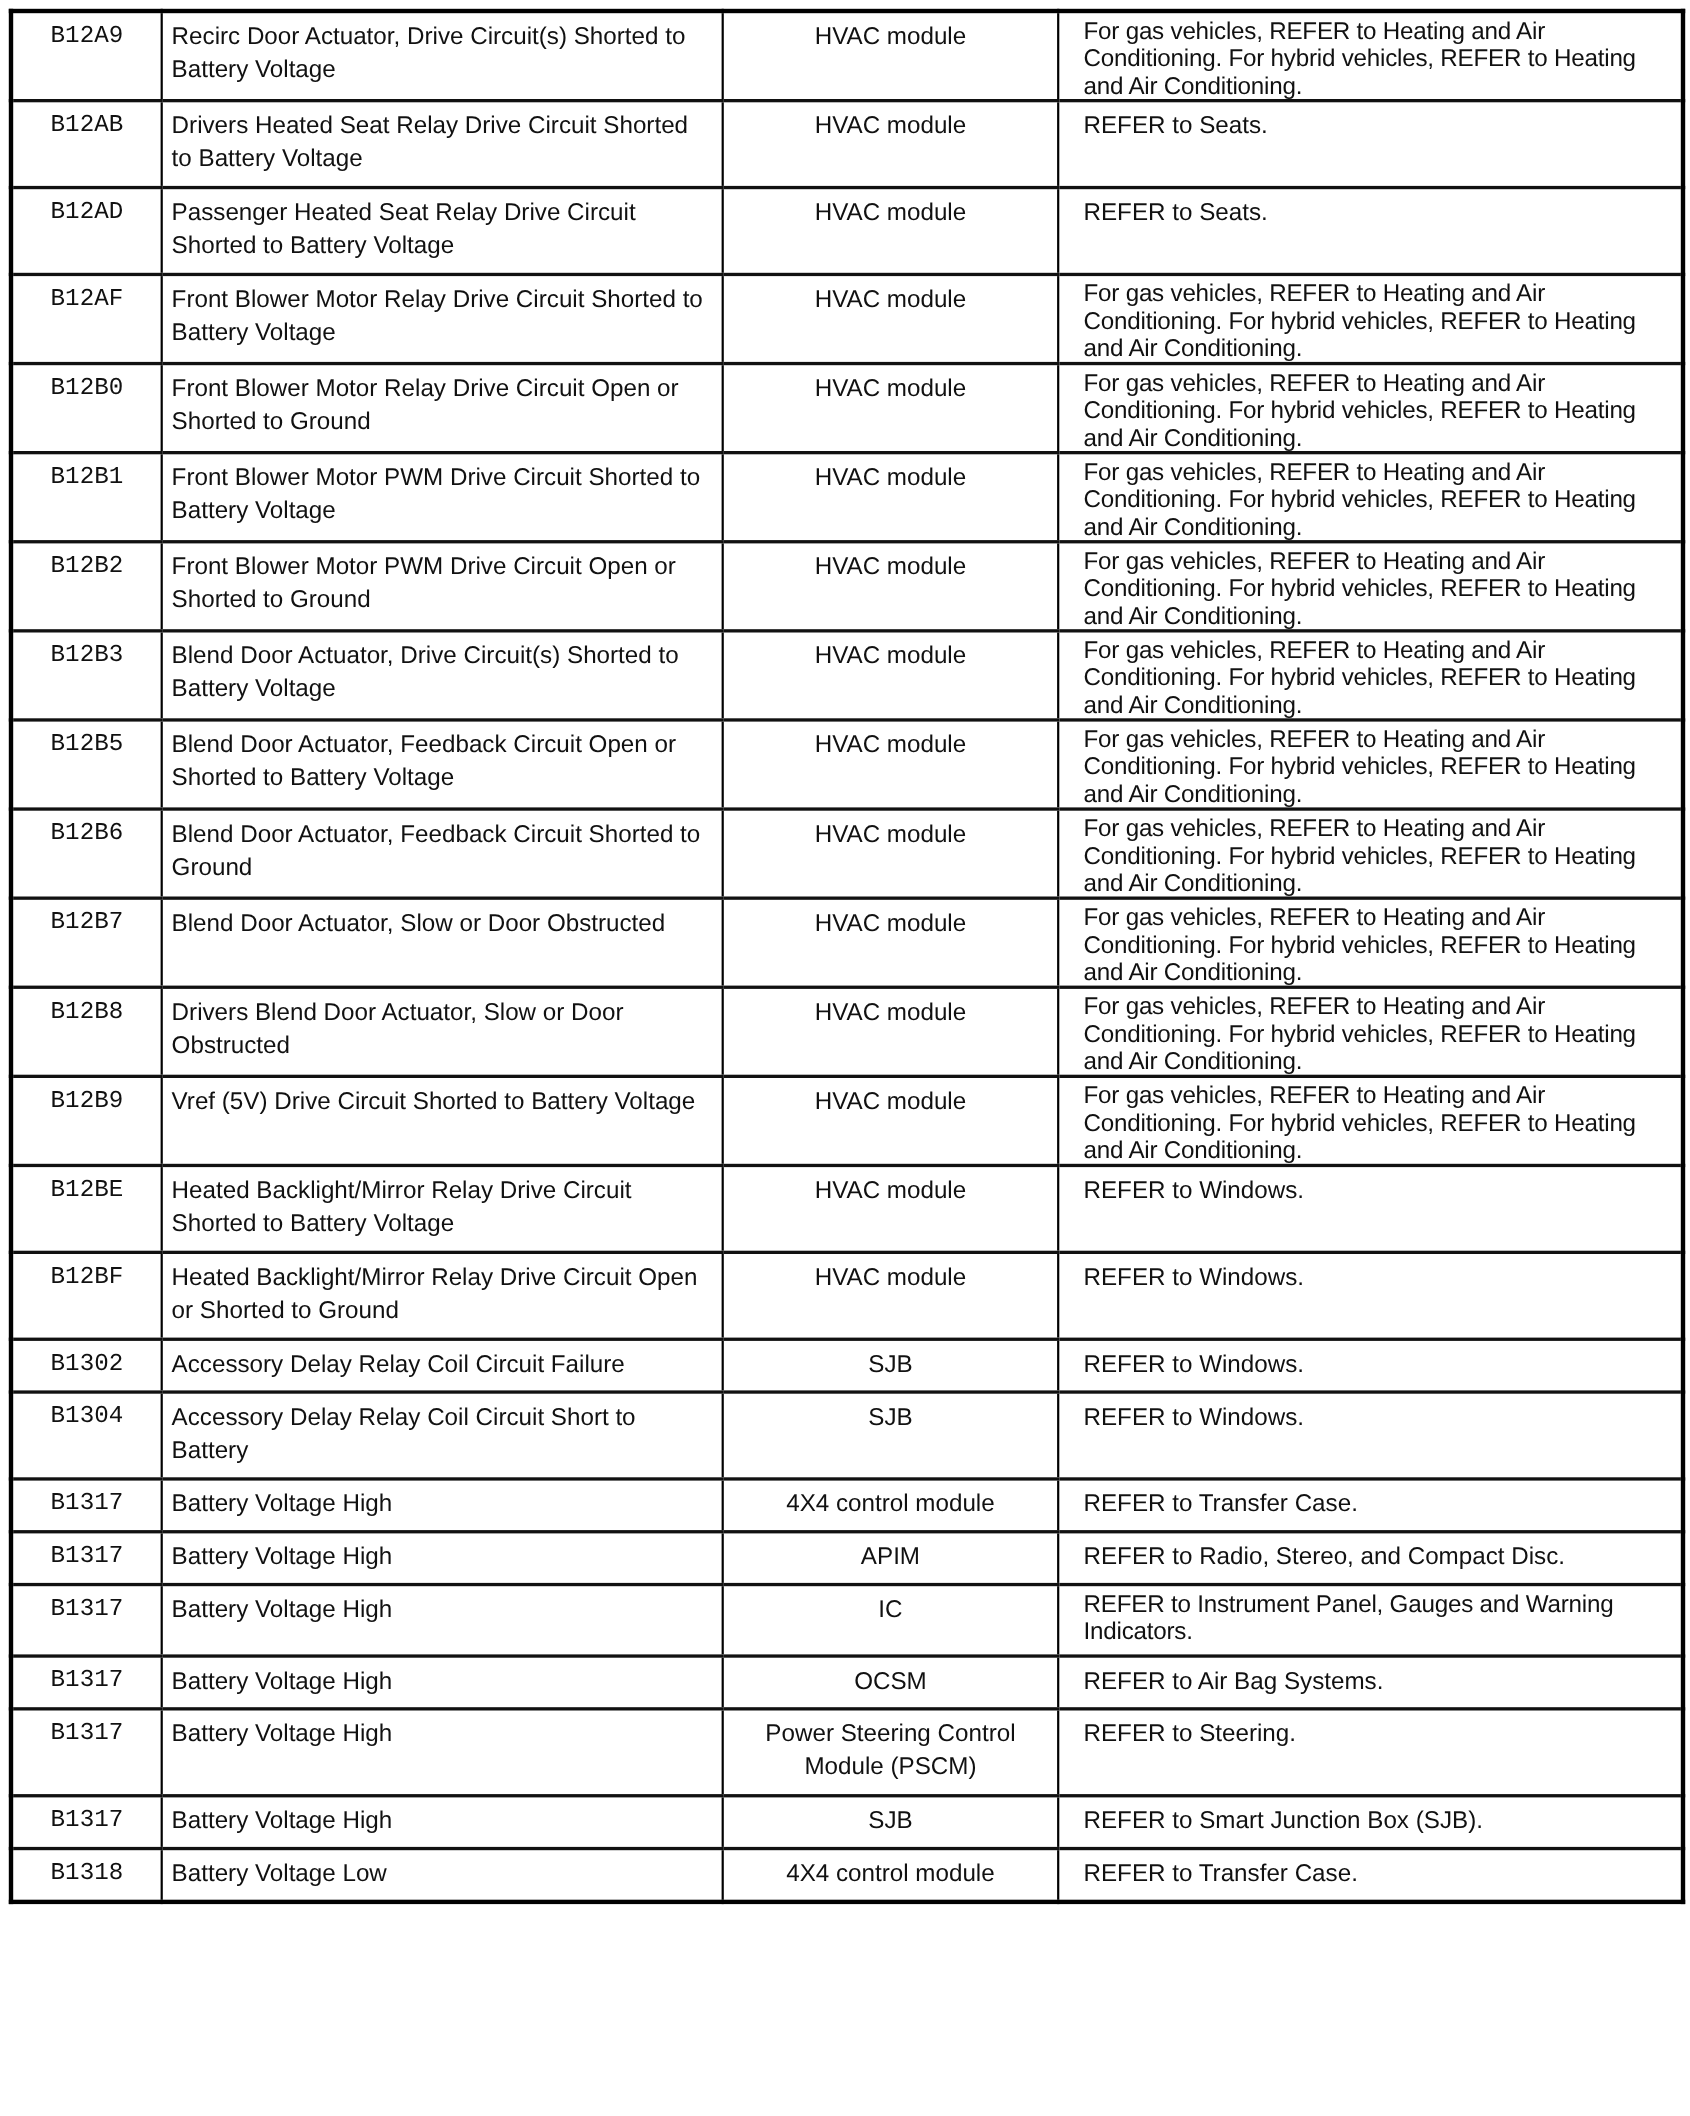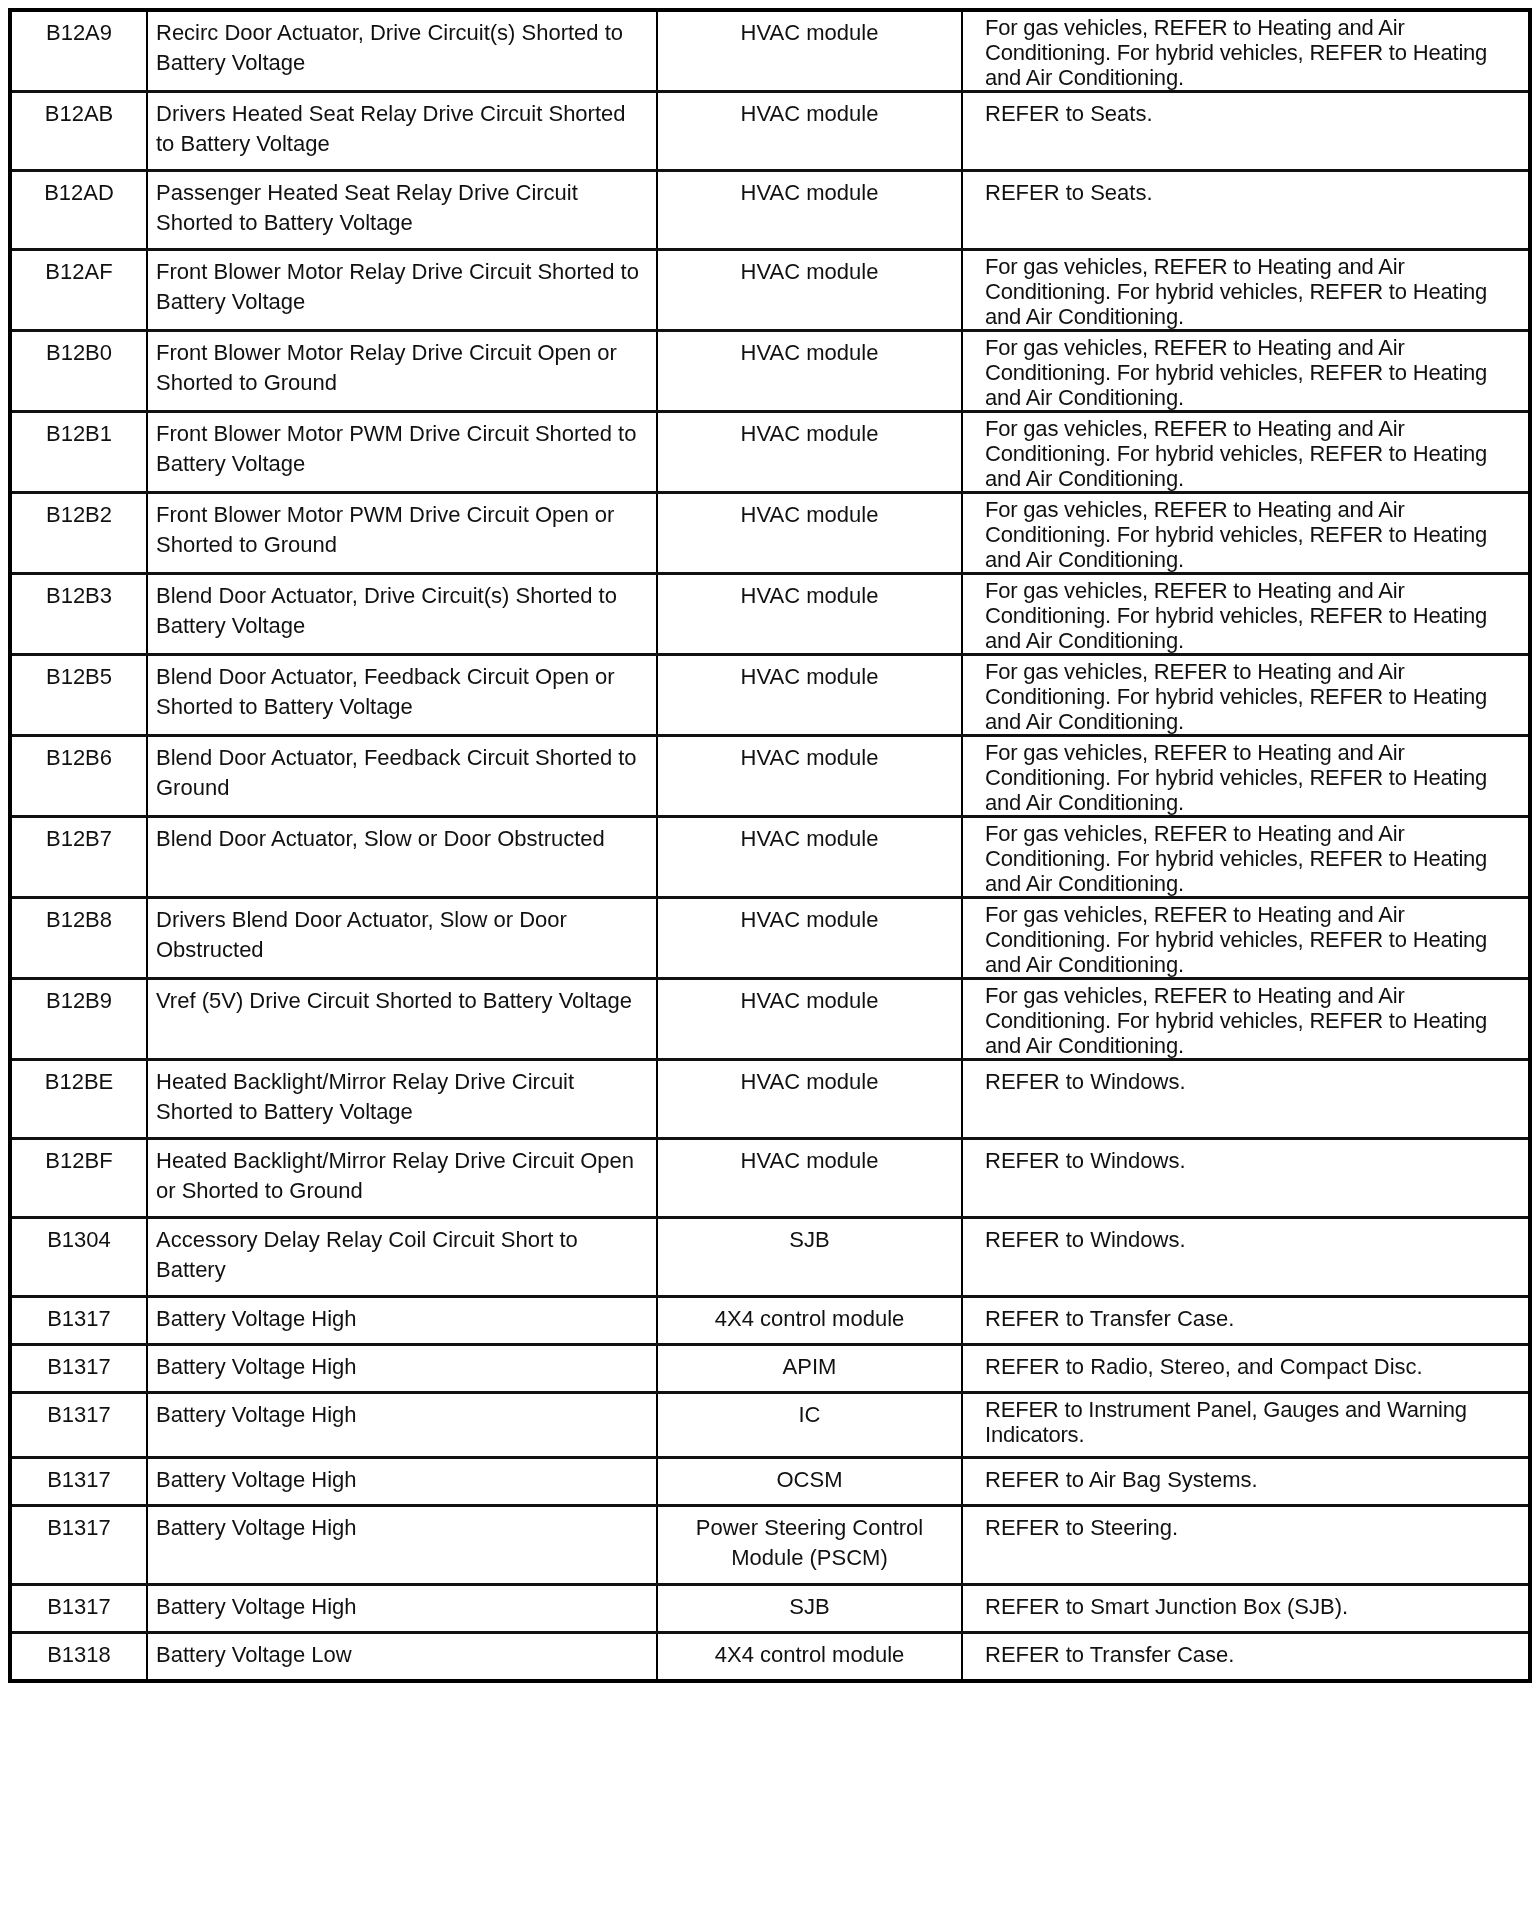--- a/index.html
+++ b/index.html
@@ -16,21 +16,21 @@
     .dtc-table col.c-mod  { width: 305px; }
     .dtc-table col.c-act  { width: 568px; }
     .dtc-table td {
       border-left: 2px solid #000; border-right: 2px solid #000;
       border-top: 3px solid #111; border-bottom: 3px solid #111;
       vertical-align: top; padding: 6px 8px 0 8px; line-height: 30px;
     }
     .dtc-table tr { height: 79px; }
     .dtc-table tr.short { height: 48px; }
     .dtc-table tr.mid { height: 65px; }
-    td.code { text-align: center; padding-left: 4px; padding-right: 4px; }
+    td.code { text-align: center; padding-left: 4px; padding-right: 4px; font-family: Liberation Mono, monospace; }
     td.module { text-align: center; margin-left: 43px; }
     td.action { padding-left: 22px; padding-right: 2px; }
     td.action.dense { line-height: 25px; padding-top: 3px; font-size: 22px; letter-spacing: -0.2px; }
   </style>
 </head>
 <body>
 
 <table class="dtc-table">
   <colgroup>
     <col class="c-code">
@@ -122,20 +122,26 @@
         <td>Heated Backlight/Mirror Relay Drive Circuit Shorted to Battery Voltage</td>
         <td class="module">HVAC module</td>
         <td class="action">REFER to Windows.</td>
       </tr>
     <tr>
         <td class="code">B12BF</td>
         <td>Heated Backlight/Mirror Relay Drive Circuit Open or Shorted to Ground</td>
         <td class="module">HVAC module</td>
         <td class="action">REFER to Windows.</td>
       </tr>
+    <tr class="short">
+        <td class="code">B1302</td>
+        <td>Accessory Delay Relay Coil Circuit Failure</td>
+        <td class="module">SJB</td>
+        <td class="action">REFER to Windows.</td>
+      </tr>
     <tr>
         <td class="code">B1304</td>
         <td>Accessory Delay Relay Coil Circuit Short to Battery</td>
         <td class="module">SJB</td>
         <td class="action">REFER to Windows.</td>
       </tr>
     <tr class="short">
         <td class="code">B1317</td>
         <td>Battery Voltage High</td>
         <td class="module">4X4 control module</td>

